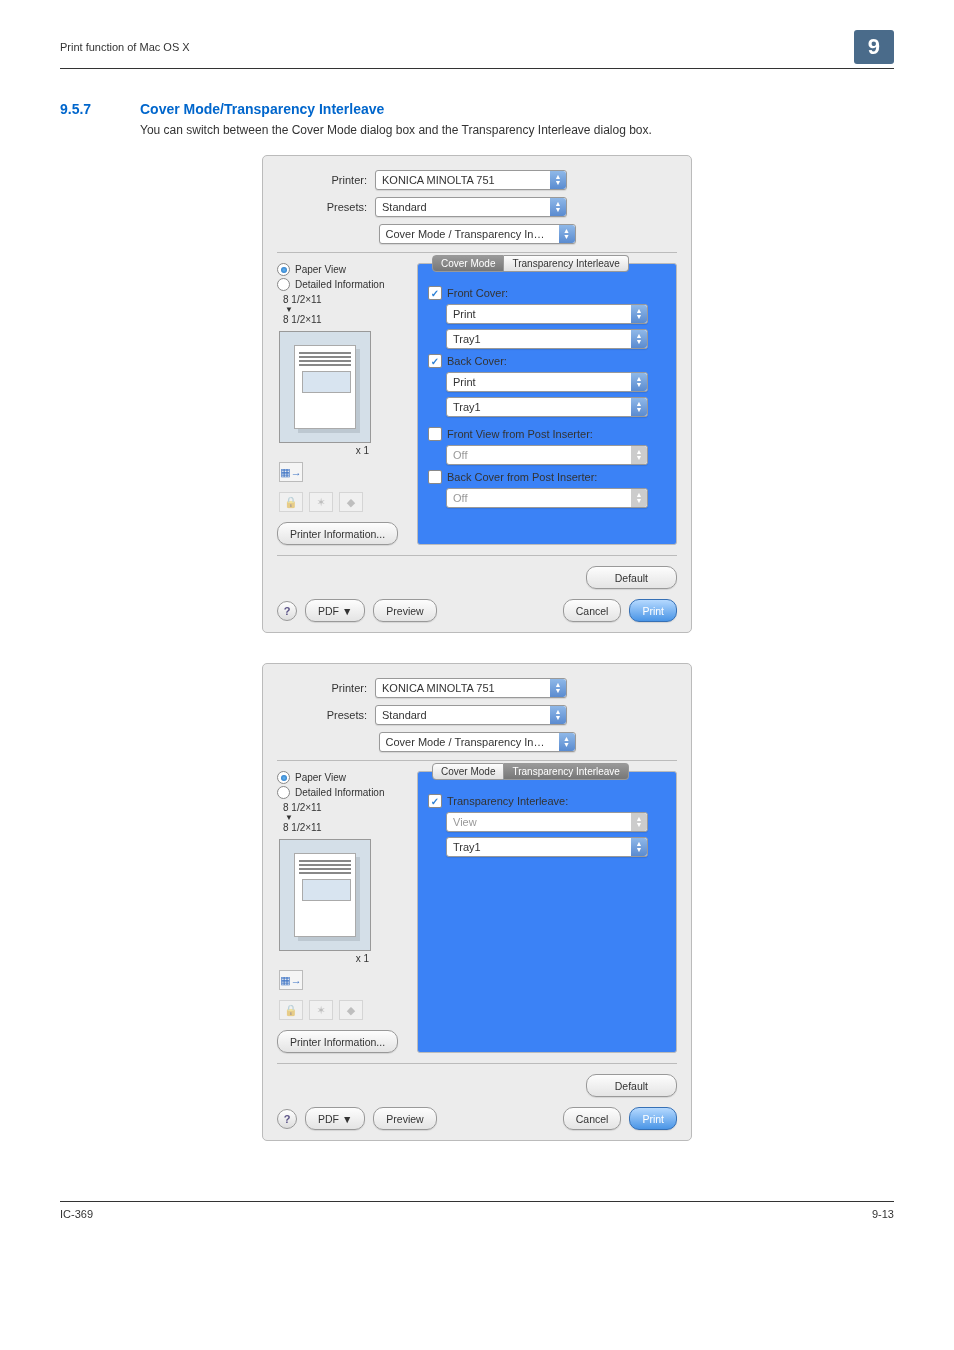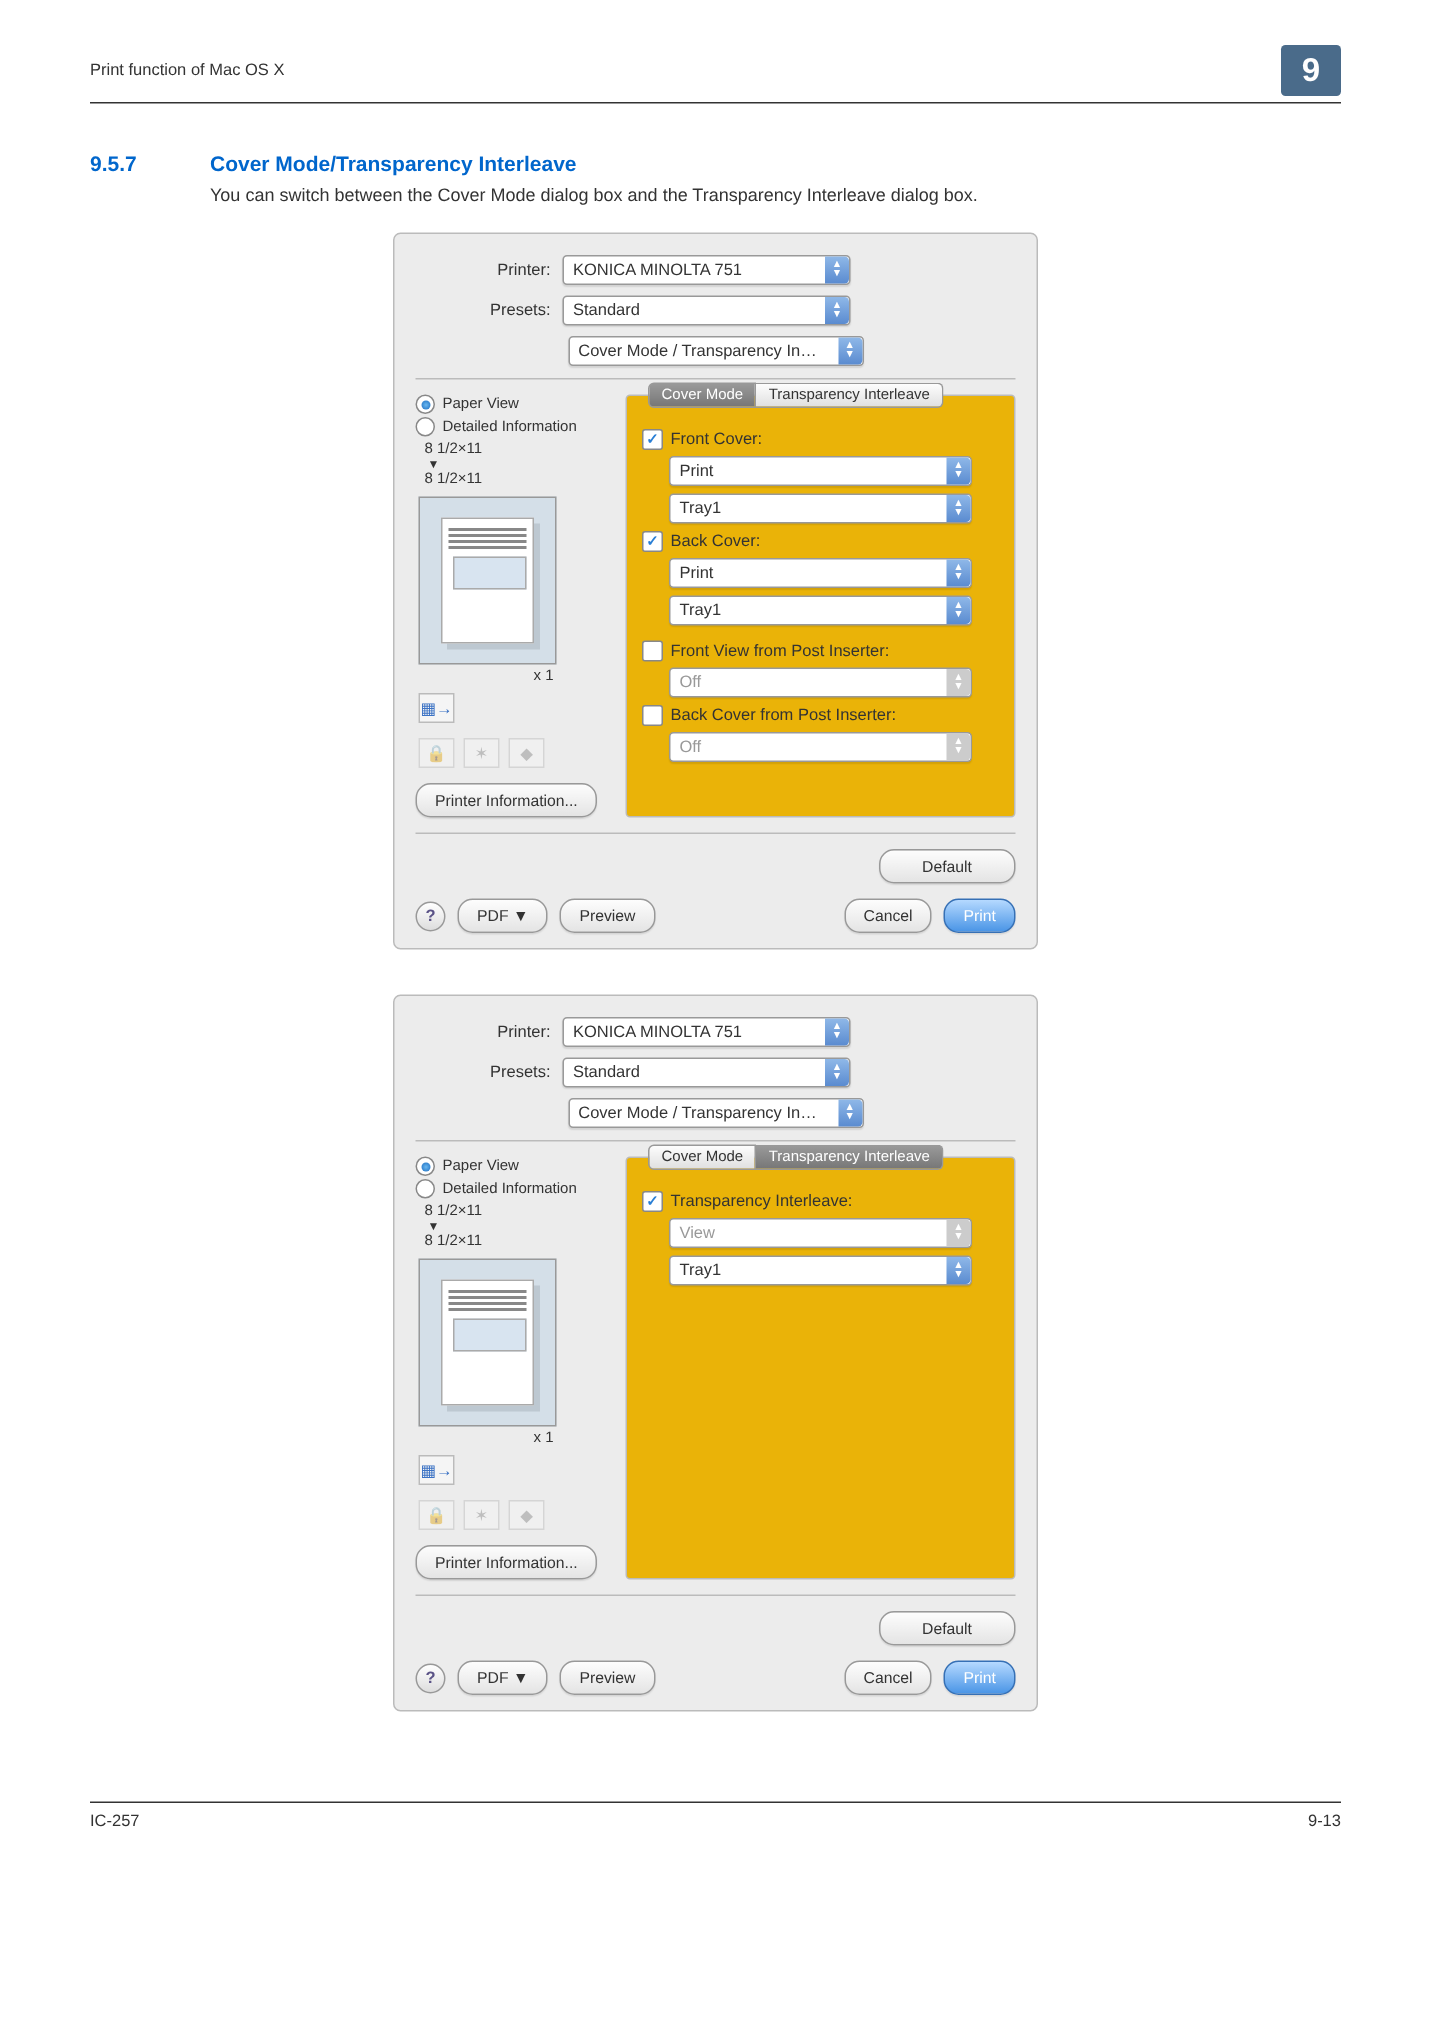--- a/index.html
+++ b/index.html
@@ -238,21 +238,21 @@
   }
   .mac-button.primary {
     background: linear-gradient(#b5d9ff, #4a95e6);
     border-color: #3670b5;
     color: #fff;
   }
   .right-pane {
     flex: 1;
     border: 1px solid #bbb;
     border-radius: 3px;
-    background: #eab308;
+    background: #3b82f6;
     position: relative;
     padding: 18px 24px 10px 10px;
   }
   .tab-strip {
     position: absolute;
     top: -9px;
     left: 14px;
     display: flex;
     font-size: 10px;
   }
@@ -592,17 +592,17 @@
         <div class="mac-button">Preview</div>
       </div>
       <div style="display:flex;gap:8px">
         <div class="mac-button">Cancel</div>
         <div class="mac-button primary">Print</div>
       </div>
     </div>
   </div>
 
   <div class="page-footer">
-    <div>IC-257</div>
+    <div>IC-369</div>
     <div>9-13</div>
   </div>
 
 </div>
 
 </body></html>

